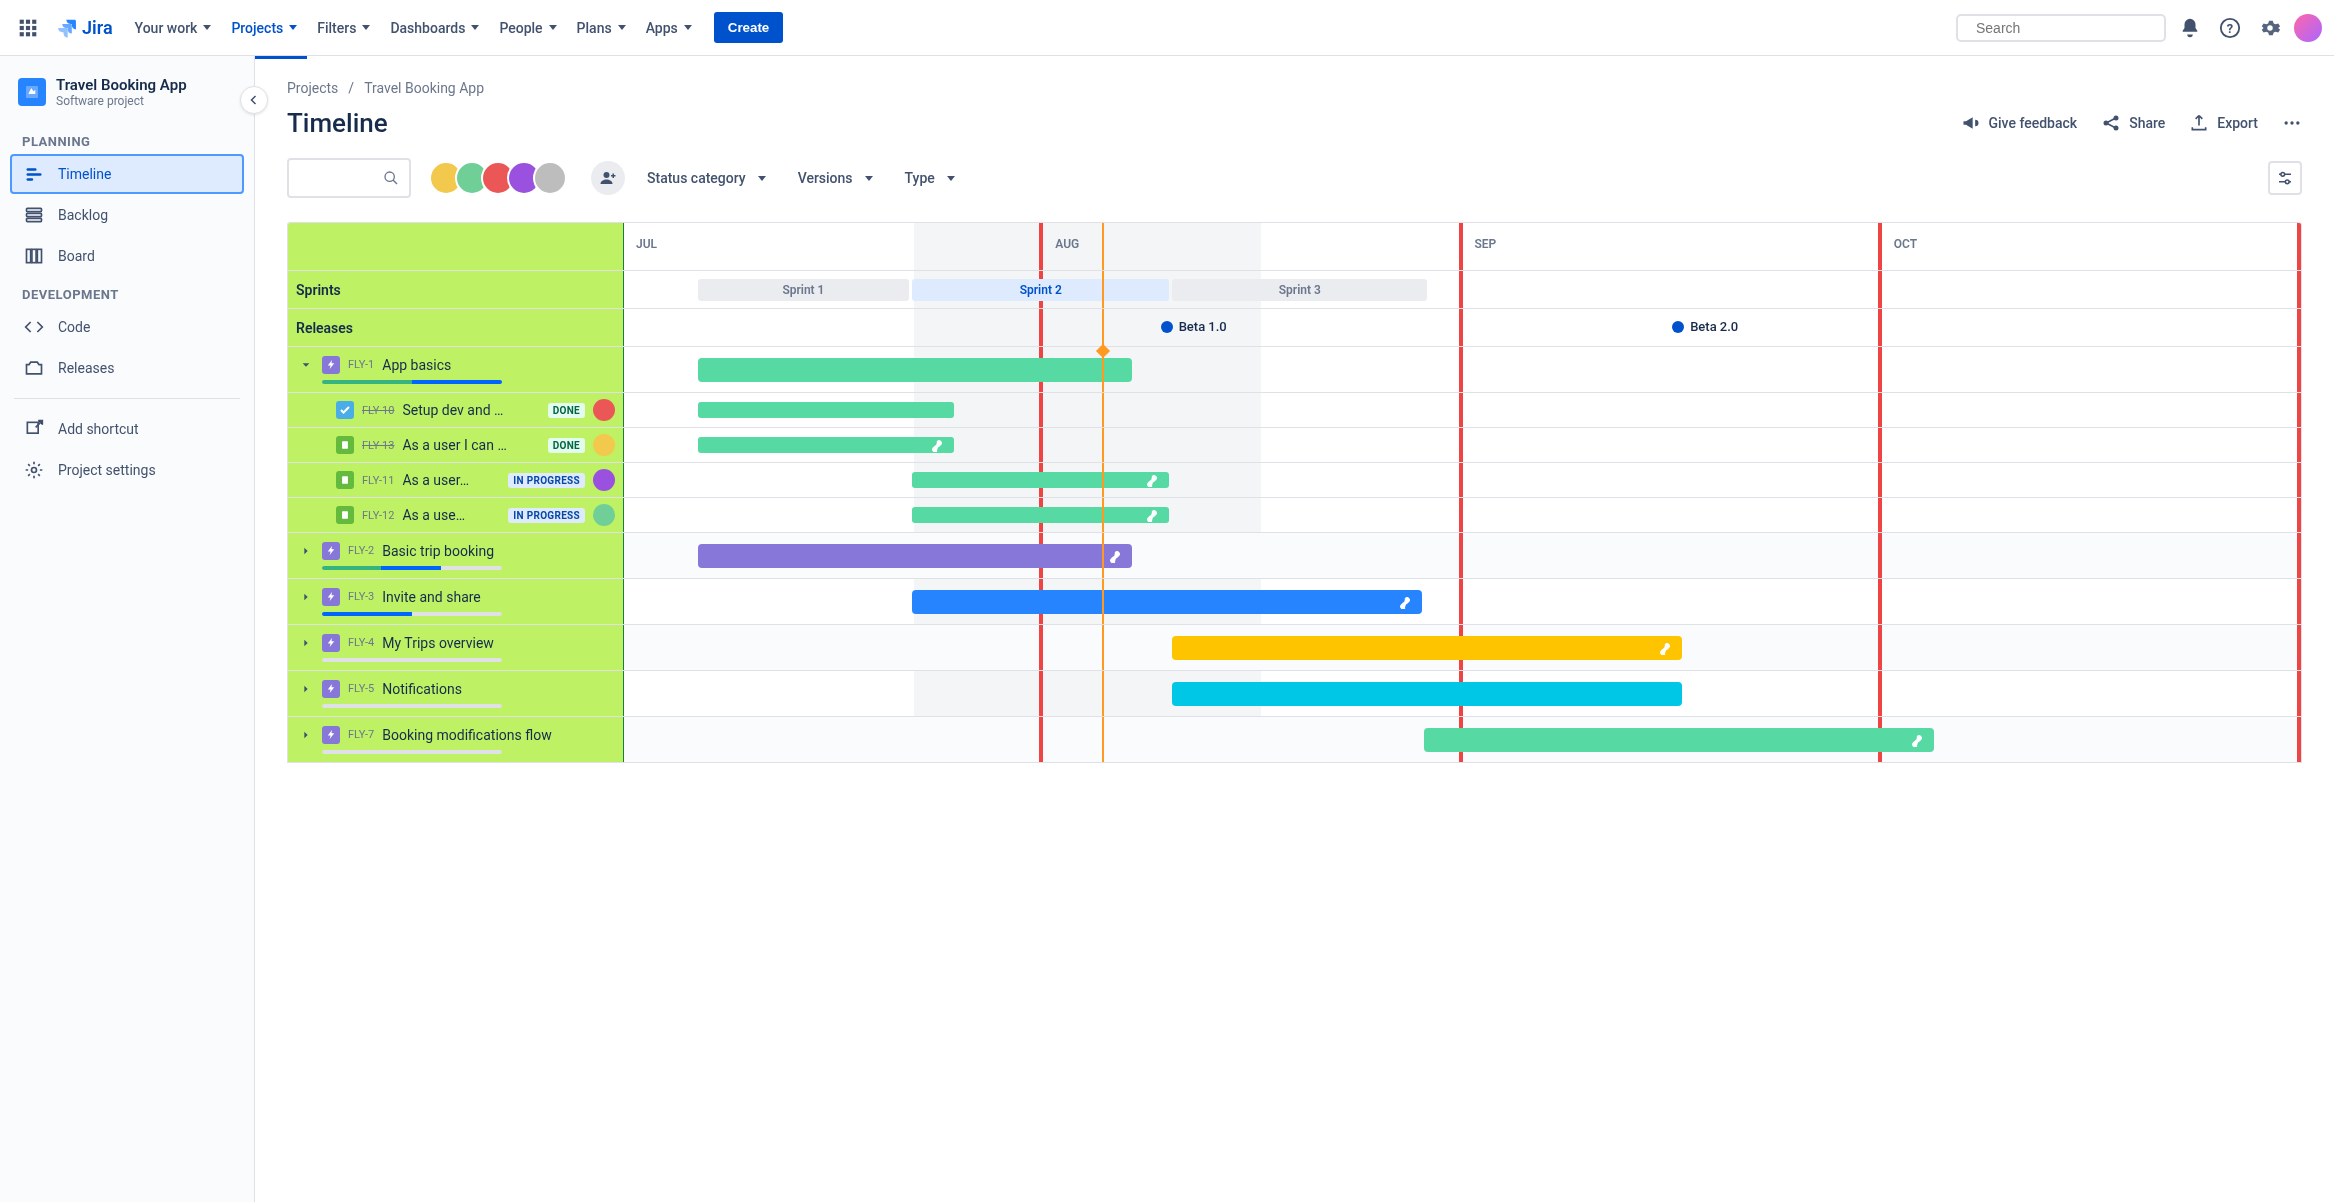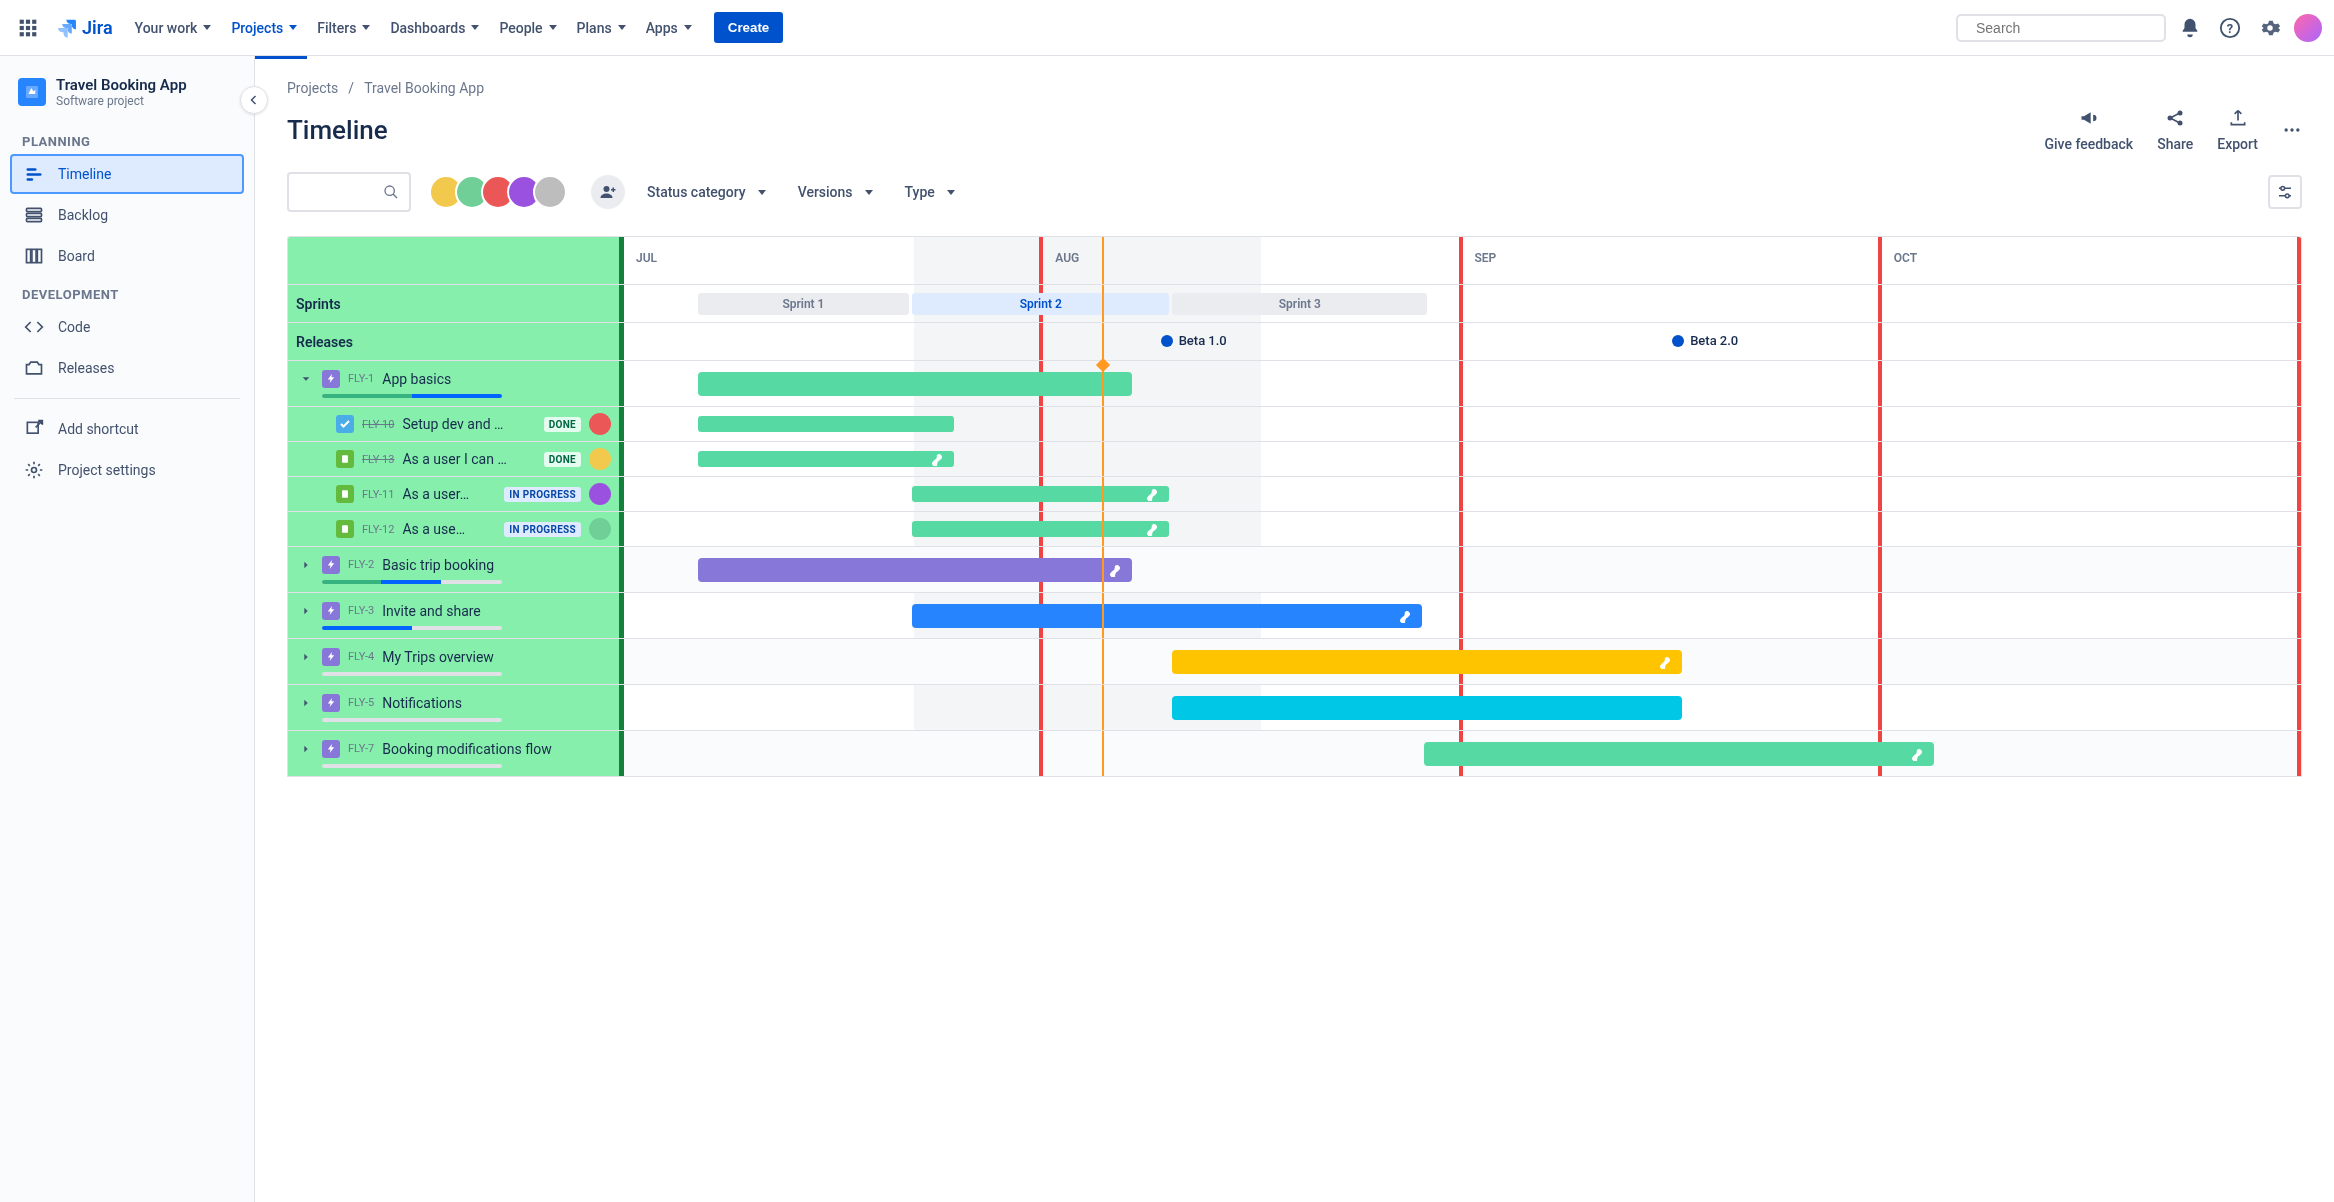--- a/index.html
+++ b/index.html
@@ -34,36 +34,36 @@
 .side-item.selected { background: #deebff; color: #0052CC; border: 2px solid #4C9AFF; padding: 8px 12px; }
 .side-divider { height: 1px; background: #dfe1e6; margin: 10px 4px; }
 
 
 .main { flex: 1; overflow: auto; padding: 24px 32px 0; }
 .breadcrumb { display: flex; align-items: center; gap: 10px; color: #6B778C; font-size: 14px; margin-bottom: 12px; }
 .breadcrumb a { color: #6B778C; text-decoration: none; }
 .page-head { display: flex; align-items: center; justify-content: space-between; margin-bottom: 20px; }
 .page-title { font-size: 26px; font-weight: 500; }
 .page-actions { display: flex; align-items: center; gap: 24px; color: #42526E; }
-.page-action { display: flex; align-items: center; gap: 8px; cursor: pointer; font-weight: 500; flex-direction: column; }
+.page-action { display: flex; align-items: center; gap: 8px; cursor: pointer; font-weight: 500; }
 
 
 .toolbar { display: flex; align-items: center; gap: 18px; margin-bottom: 24px; }
 .tb-search { border: 2px solid #dfe1e6; border-radius: 4px; width: 124px; height: 40px; display: flex; align-items: center; justify-content: flex-end; padding: 0 10px; color: #6B778C; }
 .avatar-stack { display: flex; }
 .avatar-stack .av { width: 34px; height: 34px; border-radius: 50%; border: 2px solid #fff; margin-left: -8px; }
 .avatar-stack .av:first-child { margin-left: 0; }
 .add-person { width: 34px; height: 34px; border-radius: 50%; background: #ebecf0; display: flex; align-items: center; justify-content: center; margin-left: 6px; cursor: pointer; color: #42526E; }
 .filter-pill { display: flex; align-items: center; gap: 10px; padding: 8px 4px; cursor: pointer; color: #42526E; font-weight: 500; }
 .settings-square { margin-left: auto; width: 34px; height: 34px; border: 2px solid #dfe1e6; border-radius: 4px; display: flex; align-items: center; justify-content: center; cursor: pointer; }
 
 
 .timeline { border: 1px solid #dfe1e6; border-radius: 3px 3px 0 0; border-bottom: none; overflow: hidden; position: relative; }
 .tl-row { display: flex; border-bottom: 1px solid #dfe1e6; min-height: 38px; position: relative; }
-.tl-left { width: 336px; border-right: 5px solid #15803d; display: flex; align-items: center; padding: 6px 8px; flex-shrink: 0; background: #86efac; position: relative; z-index: 2; }
+.tl-left { width: 336px; border-right: 1px solid #15803d; display: flex; align-items: center; padding: 6px 8px; flex-shrink: 0; background: #bef264; position: relative; z-index: 2; }
 .tl-body { flex: 1; position: relative; display: flex; }
 .month-col { flex: 1; border-right: 4px solid #ef4444; position: relative; }
 .month-col:last-child { border-right: none; }
 .month-label { position: absolute; top: 14px; left: 12px; font-size: 12px; color: #6B778C; font-weight: 600; }
 
 .sprint-bar { position: absolute; top: 8px; height: 22px; border-radius: 3px; display: flex; align-items: center; justify-content: center; font-size: 12px; font-weight: 600; }
 .sprint-past { background: #ebecf0; color: #6B778C; }
 .sprint-current { background: #deebff; color: #0052CC; }
 
 .release-dot { width: 12px; height: 12px; border-radius: 50%; background: #0052CC; display: inline-block; margin-right: 6px; }

